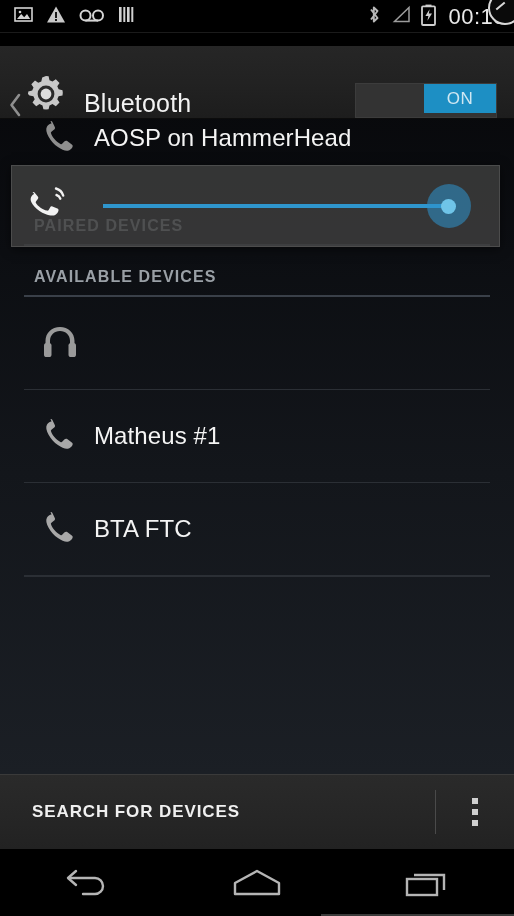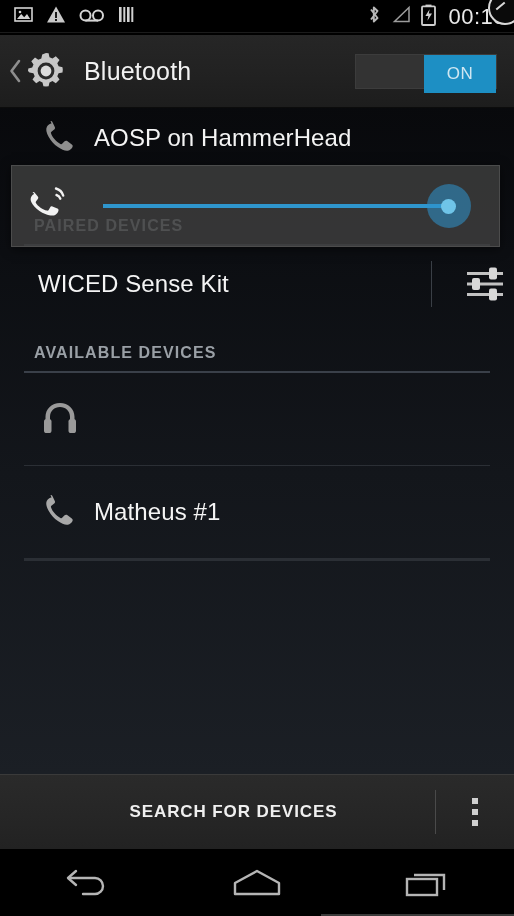--- a/index.html
+++ b/index.html
@@ -24,37 +24,37 @@
     border:2px solid #d8d8d8;background:#0a0a0a;z-index:60;
   }
   .corner-badge:after{
     content:"";position:absolute;left:5px;top:12px;width:11px;height:2px;background:#d8d8d8;
     transform:rotate(-40deg);
   }
   .sb-divider{position:absolute;left:0;bottom:0;width:514px;height:1px;background:#1b1b1b;}
 
   
   .actionbar{
-    position:absolute;left:0;top:35px;width:514px;height:72px;
+    position:absolute;left:0;top:46px;width:514px;height:72px;
     background:linear-gradient(to bottom,#262626 0%,#222222 50%,#1d1d1d 100%);
-    display:flex;align-items:center;z-index:30;
+    display:flex;align-items:flex-end;z-index:30;
     border-bottom:1px solid #0c0c0c;
   }
   .ab-back{width:18px;display:flex;justify-content:center;align-items:center;margin-left:6px;cursor:pointer;}
   .ab-gear{margin-left:-2px;display:flex;align-items:center;}
   .ab-title{
     color:#f2f2f2;font-size:25px;margin-left:14px;font-weight:400;letter-spacing:.2px;
   }
   .ab-spacer{flex:1;}
   .switch{
     position:relative;width:142px;height:35px;margin-right:17px;
     background:#333333;border:1px solid #3c3c3c;box-sizing:border-box;cursor:pointer;
   }
   .switch .knob{
-    position:absolute;right:0;top:0;width:72px;height:38px;
+    position:absolute;right:0;top:0;width:72px;height:29px;
     background:#1d8fc4;display:flex;align-items:center;justify-content:center;
   }
   .switch .knob span{color:#cfe7f2;font-size:17px;font-weight:400;letter-spacing:.6px;}
 
   
   .listarea{
     position:absolute;left:0;top:105px;width:514px;height:669px;
     background:linear-gradient(to bottom,#08090c 0%,#0c0e12 22%,#13161b 55%,#1b1f25 100%);
     overflow:hidden;z-index:10;
   }
@@ -103,21 +103,21 @@
   }
 
   
   .bottombar{
     position:absolute;left:0;top:774px;width:514px;height:75px;
     background:linear-gradient(to bottom,#2a2a2a 0%,#262626 55%,#222222 100%);
     border-top:1px solid #3a3a3a;
     display:flex;align-items:center;z-index:30;box-sizing:border-box;
   }
   .search-btn{
-    flex:1;height:100%;display:flex;align-items:center;justify-content:center;cursor:pointer;margin-left:32px;
+    flex:1;height:100%;display:flex;align-items:center;justify-content:flex-start;cursor:pointer;margin-left:32px;
   }
   .search-btn span{color:#f0f0f0;font-size:17px;font-weight:bold;letter-spacing:.9px;}
   .bb-divider{width:1px;height:44px;background:#4a4a4a;}
   .overflow-btn{width:78px;height:100%;display:flex;align-items:center;justify-content:center;cursor:pointer;}
   .dots{display:flex;flex-direction:column;gap:5px;}
   .dots i{display:block;width:6px;height:6px;background:#cfcfcf;}
 
   
   .navbar{
     position:absolute;left:0;top:849px;width:514px;height:67px;background:#000;
@@ -219,38 +219,20 @@
       </div>
       <div class="rtext">
         <div class="rname">AOSP on HammerHead</div>
       </div>
     </div>
 
     <div style="height:50px;"></div>
     <div class="section-header">PAIRED DEVICES</div>
     <div class="section-rule"></div>
 
-    <div class="row row-wiced">
-      <div class="rtext" style="padding-left:0;">
-        <div class="rname">WICED Sense Kit</div>
-      </div>
-      <div class="wiced-right">
-        <div class="wiced-divider"></div>
-        <div class="wiced-settings">
-          <svg width="42" height="40" viewBox="0 0 42 40">
-            <rect x="3" y="8" width="36" height="3" fill="#c2c2c2"></rect>
-            <rect x="3" y="18.5" width="36" height="3" fill="#c2c2c2"></rect>
-            <rect x="3" y="29" width="36" height="3" fill="#c2c2c2"></rect>
-            <rect x="25" y="3.5" width="8" height="12" rx="2" fill="#d8d8d8"></rect>
-            <rect x="8" y="14" width="8" height="12" rx="2" fill="#d8d8d8"></rect>
-            <rect x="25" y="24.5" width="8" height="12" rx="2" fill="#d8d8d8"></rect>
-          </svg>
-        </div>
-      </div>
-    </div>
 
     <div style="height:22px;"></div>
 
     <div class="section-header">AVAILABLE DEVICES</div>
     <div class="section-rule"></div>
 
     <div class="row row-device">
       <div class="ricon">
         <svg width="44" height="40" viewBox="0 0 44 40">
             <path d="M22 4c-8.2 0-14.5 6-14.5 13.8V22H12v-4.2C12 12 16.4 8 22 8s10 4 10 9.8V22h4.5v-4.2C36.5 10 30.2 4 22 4z" fill="#9a9a9a"></path>
@@ -266,20 +248,30 @@
         <svg width="44" height="44" viewBox="0 0 44 44">
             <path d="M13.5 7.5c-1.6 0-3.6 1.5-4.6 3.3-1.3 2.4-.6 5.9 1.7 9.9 2.3 4 5.5 7.6 9.3 10.4 3.9 2.8 7.6 4.2 10 3.6 2-.5 4-2.2 4.6-3.8.4-1.1.2-1.8-.7-2.5l-4.6-3.3c-1-.7-1.9-.5-2.9.5l-1.9 2c-.6.6-1.2.7-2 .3-2-1-4-2.6-5.8-4.6-1.8-2-3-4-3.6-6-.2-.8 0-1.4.7-1.9l2.2-1.6c1.1-.8 1.4-1.7.9-2.8l-2.4-5c-.3-.8-.9-1.1-1.9-1z" fill="#a8a8a8"></path>
           </svg>
       </div>
       <div class="rtext">
         <div class="rname">Matheus #1</div>
       </div>
     </div>
     <div class="sep"></div>
 
+    <div class="row row-device">
+      <div class="ricon">
+        <svg width="44" height="44" viewBox="0 0 44 44">
+            <path d="M13.5 7.5c-1.6 0-3.6 1.5-4.6 3.3-1.3 2.4-.6 5.9 1.7 9.9 2.3 4 5.5 7.6 9.3 10.4 3.9 2.8 7.6 4.2 10 3.6 2-.5 4-2.2 4.6-3.8.4-1.1.2-1.8-.7-2.5l-4.6-3.3c-1-.7-1.9-.5-2.9.5l-1.9 2c-.6.6-1.2.7-2 .3-2-1-4-2.6-5.8-4.6-1.8-2-3-4-3.6-6-.2-.8 0-1.4.7-1.9l2.2-1.6c1.1-.8 1.4-1.7.9-2.8l-2.4-5c-.3-.8-.9-1.1-1.9-1z" fill="#a8a8a8"></path>
+          </svg>
+      </div>
+      <div class="rtext">
+        <div class="rname">BTA FTC</div>
+      </div>
+    </div>
     <div class="sep"></div>
 
     <div class="sep"></div>
   </div>
 
   <div class="vol-panel">
     <div class="vol-icon">
       <svg width="50" height="48" viewBox="0 0 50 48">
         <path d="M11 9c-1.5 0-3.4 1.4-4.3 3.1-1.2 2.2-.6 5.5 1.6 9.2 2.1 3.7 5.1 7.1 8.7 9.7 3.6 2.6 7.1 3.9 9.3 3.4 1.9-.5 3.7-2 4.3-3.5.4-1 .2-1.7-.6-2.3l-4.3-3.1c-.9-.7-1.8-.5-2.7.5l-1.8 1.9c-.6.6-1.1.6-1.9.2-1.9-.9-3.7-2.4-5.4-4.3-1.7-1.9-2.8-3.7-3.4-5.6-.2-.7 0-1.3.6-1.8l2-1.5c1-.7 1.3-1.6.8-2.6l-2.2-4.7c-.3-.7-.8-1-1.8-.9z" fill="#f2f2f2" transform="rotate(-14 22 22)"></path>
         <path d="M30 6.5a10.5 10.5 0 0 1 7.2 7" fill="none" stroke="#f2f2f2" stroke-width="2.4" stroke-linecap="round"></path>

